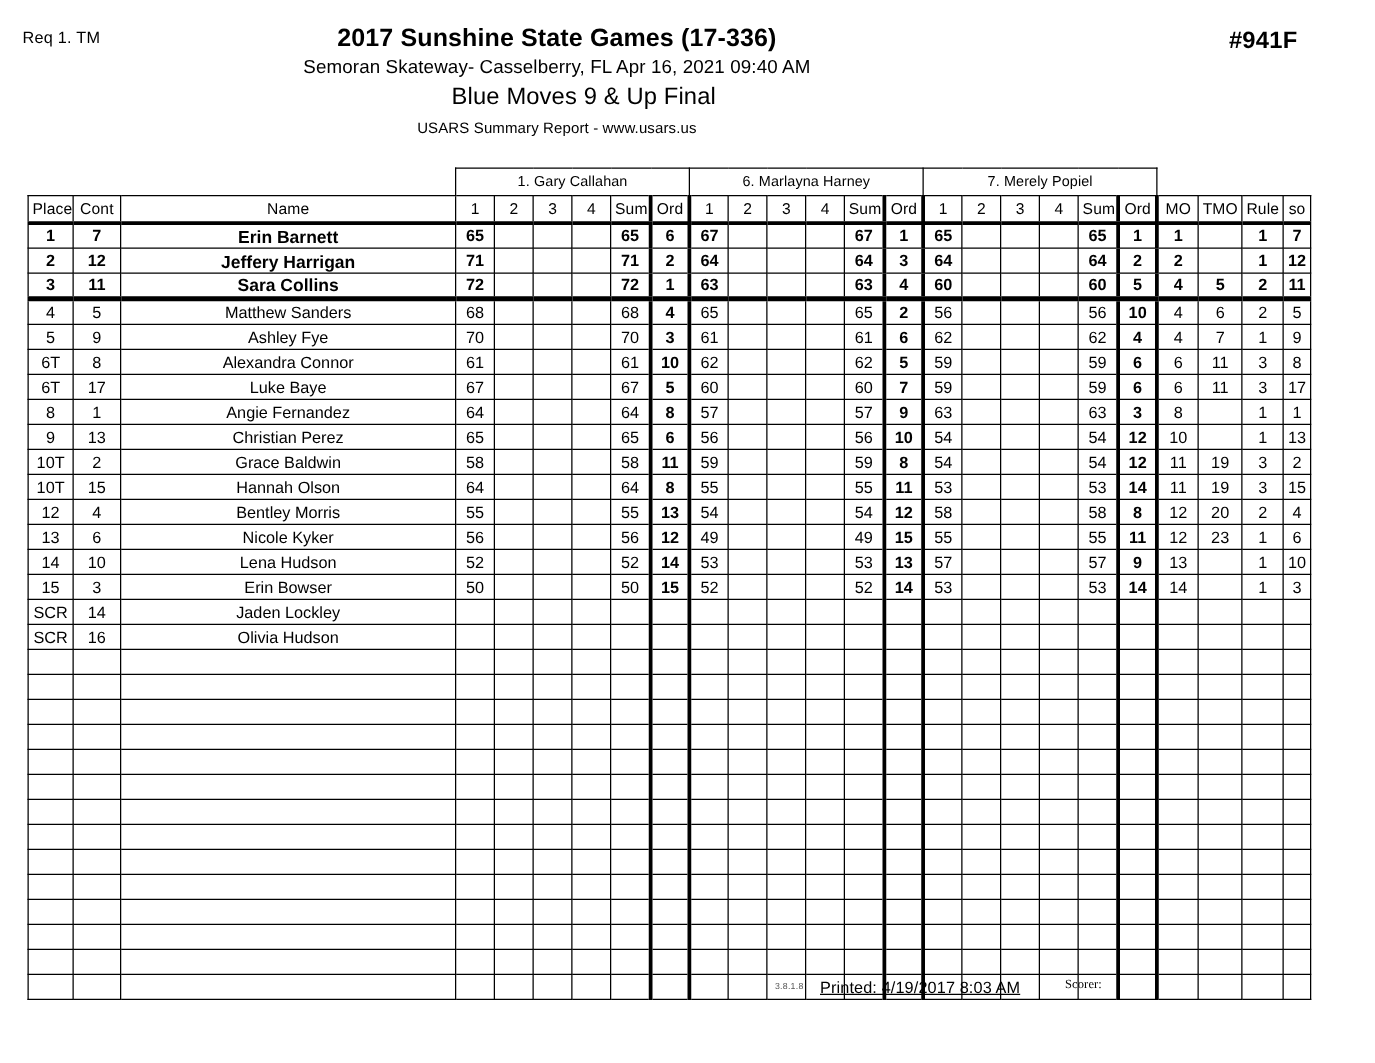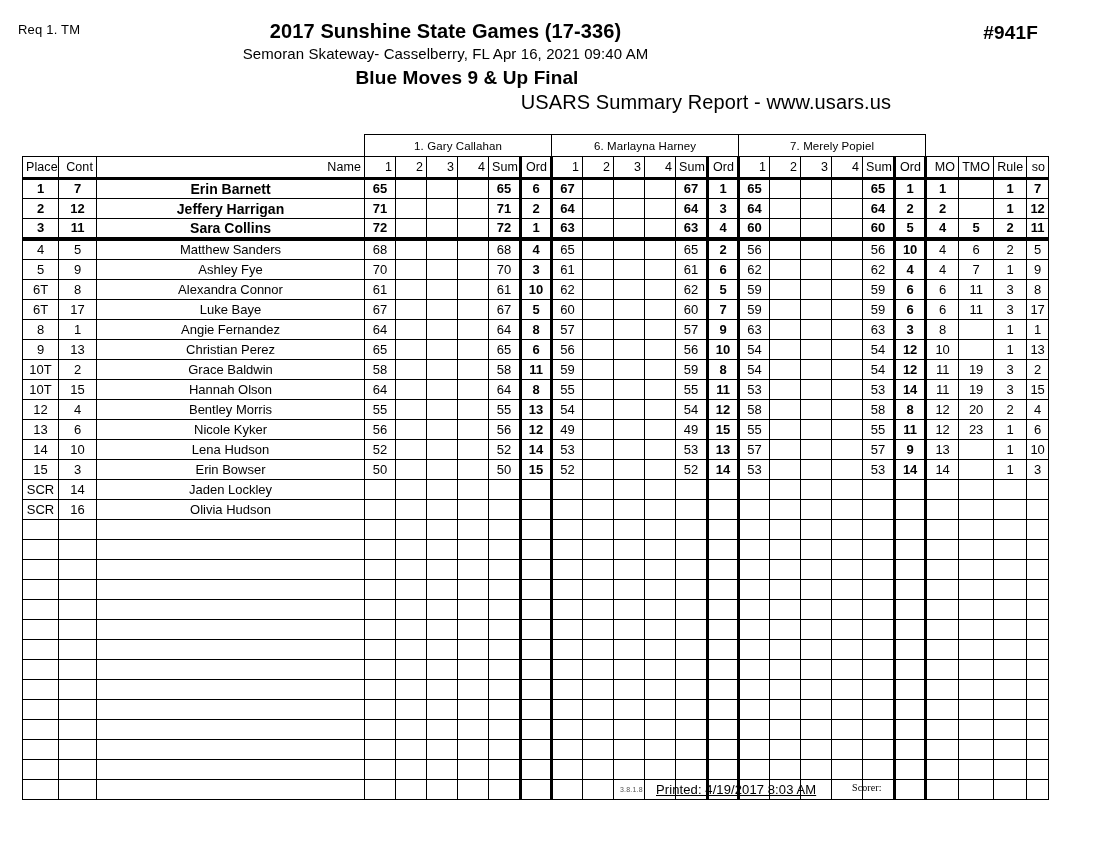--- a/index.html
+++ b/index.html
@@ -49,31 +49,30 @@
     line-height: 23px;
     letter-spacing: .1px;
   }
   .title-sub {
     font-size: 15px;
     line-height: 21px;
     letter-spacing: .1px;
   }
   .title-event {
     font-size: 19px;
-    font-weight: bold;
+    font-weight: normal;
     line-height: 25px;
     letter-spacing: .1px;
     margin-top: 1px;
     padding-left: 43px;
   }
   .title-report {
-    font-size: 20px;
+    font-size: 12px;
     line-height: 24px;
     letter-spacing: .1px;
-    text-align: right;
   }
 
   
   #grid {
     position: absolute;
     left: 22px;
     top: 134px;
     width: 1014px;
   }
   table.sheet {
@@ -107,21 +106,20 @@
     font-size: 11.5px;
     padding-left: 6px;
     letter-spacing: .1px;
   }
   td.jb-blank { border: none !important; }
 
   tr.head-row td {
     height: 22px;
     font-size: 12.5px;
     letter-spacing: .1px;
-    text-align: right;
   }
   td.nm { text-align: left; padding-left: 6px; }
 
   
   .bl-thick { border-left: 3px solid #000 !important; }
   .br-thick { border-right: 3px solid #000 !important; }
 
   tr.sep-bottom td { border-bottom: 4px solid #000 !important; }
   tr.head-row td { border-bottom: 3px solid #000 !important; }
 

